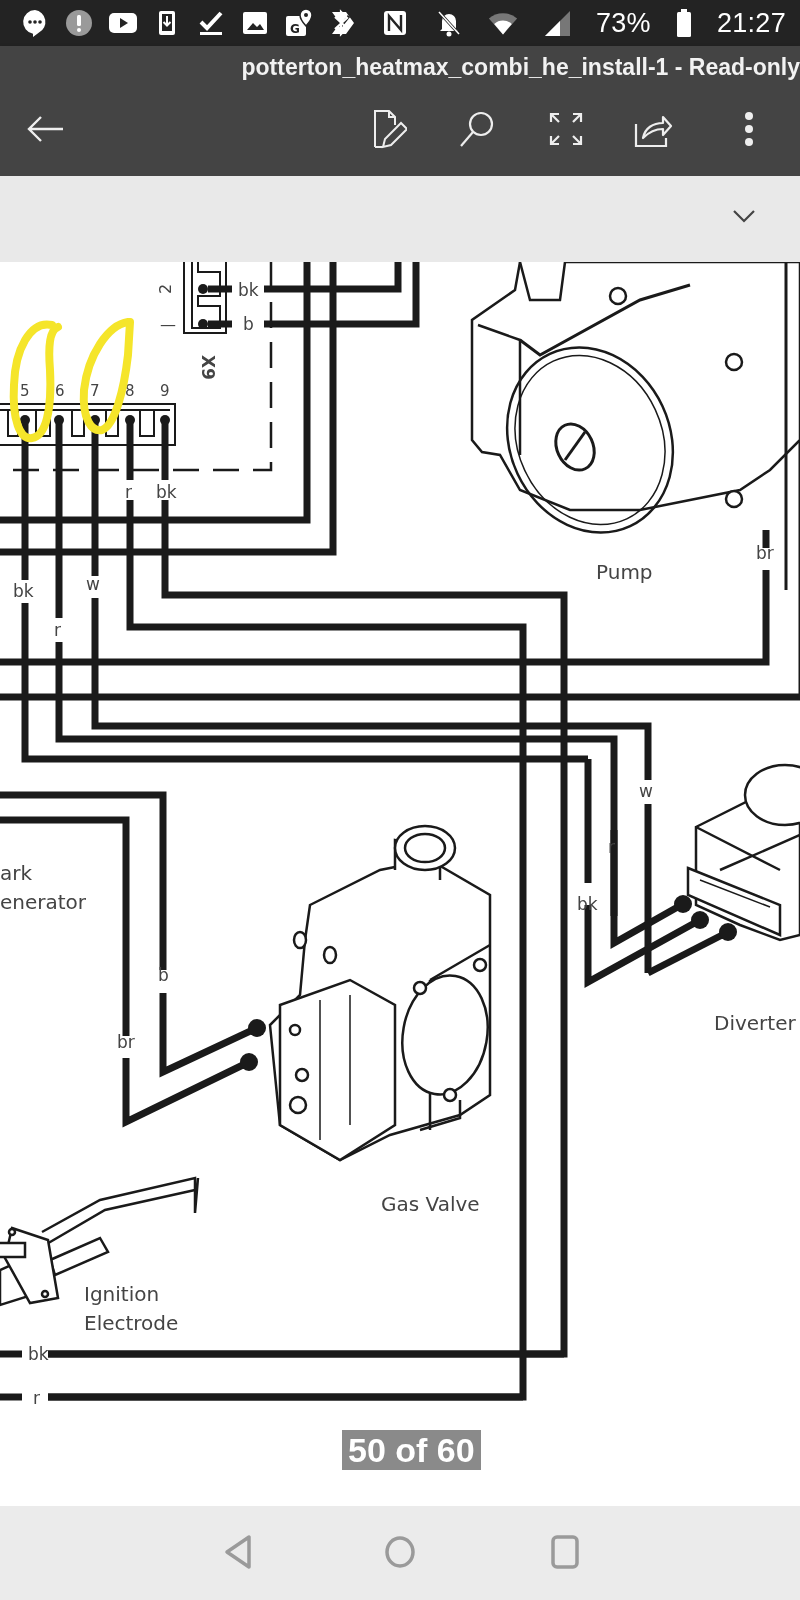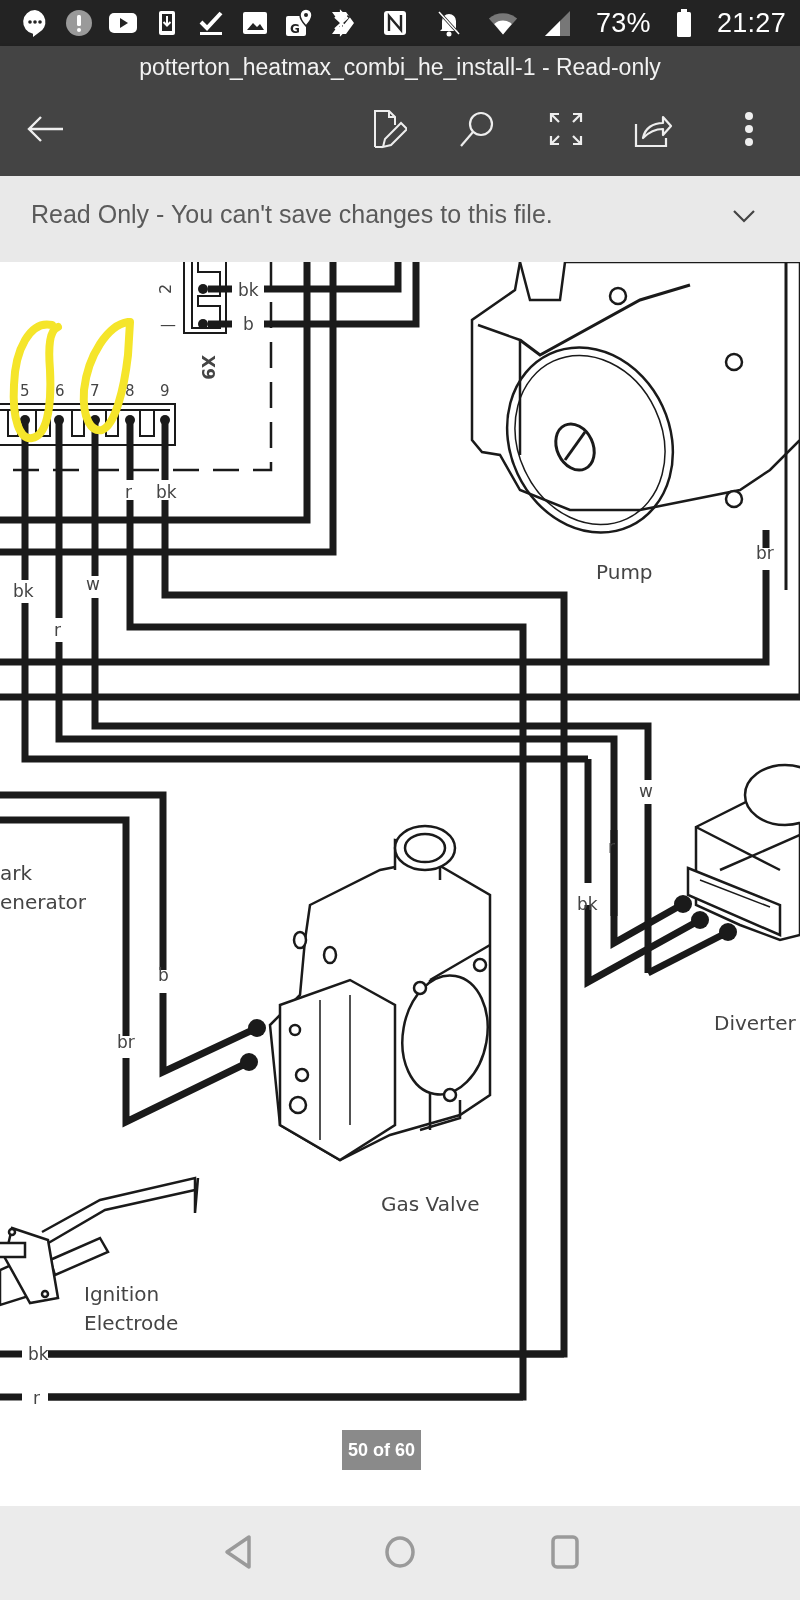--- a/index.html
+++ b/index.html
@@ -3,30 +3,30 @@
 <meta charset="utf-8">
 <style>
   * { box-sizing: border-box; margin: 0; padding: 0; }
   html, body { width: 800px; height: 1600px; overflow: hidden; background: #ffffff; font-family: "Liberation Sans", "DejaVu Sans", sans-serif; }
   .statusbar { position: absolute; left: 0; top: 0; width: 800px; height: 46px; background: #232323; color: #fff; }
   .statusbar .left { position: absolute; left: 20px; top: 6px; height: 34px; display: flex; align-items: center; gap: 14px; }
   .statusbar .right { position: absolute; right: 14px; top: 6px; height: 34px; display: flex; align-items: center; gap: 24px; }
   .sb-icon { width: 30px; height: 30px; display: flex; align-items: center; justify-content: center; }
   .sb-text { font-size: 27px; color: #fff; letter-spacing: 0.3px; }
   .appbar { position: absolute; left: 0; top: 46px; width: 800px; height: 130px; background: #444444; box-shadow: 0 2px 4px rgba(0,0,0,0.35); }
-  .doc-title { position: absolute; left: 0; top: 8px; width: 800px; text-align: center; color: #f2f2f2; font-size: 23px; }
+  .doc-title { position: absolute; left: 0; top: 8px; width: 800px; text-align: right; color: #f2f2f2; font-size: 23px; font-weight: bold; }
   .toolbar-btn { position: absolute; top: 60px; width: 50px; height: 50px; display: flex; align-items: center; justify-content: center; cursor: pointer; }
   .banner { position: absolute; left: 0; top: 176px; width: 800px; height: 86px; background: #e9e9e9; }
   .banner-text { position: absolute; left: 31px; top: 24px; font-size: 25px; color: #5a5a5a; }
   .banner-chevron { position: absolute; right: 38px; top: 24px; width: 36px; height: 36px; display: flex; align-items: center; justify-content: center; cursor: pointer; }
   .doc-area { position: absolute; left: 0; top: 262px; width: 800px; height: 1246px; background: #ffffff; overflow: hidden; }
   .diagram { position: absolute; left: 0; top: 0; }
   .lbl { font-family: "DejaVu Sans", sans-serif; fill: #444; }
   .comp-lbl { font-family: "DejaVu Sans", sans-serif; fill: #444; font-size: 20px; }
-  .page-indicator { position: absolute; left: 342px; top: 1430px; padding: 2px 6px; height: 40px; background: #8a8a8a; color: #fff; font-weight: bold; font-size: 18px; line-height: 36px; }
+  .page-indicator { position: absolute; left: 342px; top: 1430px; padding: 2px 6px; height: 40px; background: #8a8a8a; color: #fff; font-weight: bold; font-size: 34px; line-height: 36px; }
   .navbar { position: absolute; left: 0; top: 1506px; width: 800px; height: 94px; background: #ebebeb; }
   .nav-btn { position: absolute; top: 28px; width: 40px; height: 40px; display: flex; align-items: center; justify-content: center; cursor: pointer; }
 </style>
 </head>
 <body>
 
 <div class="statusbar">
   <div class="left">
     <span class="sb-icon">
       <svg width="28" height="30" viewBox="0 0 28 30">
@@ -178,21 +178,20 @@
       <svg width="12" height="36" viewBox="0 0 12 36">
           <circle cx="6" cy="5" r="4" fill="#eee"></circle>
           <circle cx="6" cy="18" r="4" fill="#eee"></circle>
           <circle cx="6" cy="31" r="4" fill="#eee"></circle>
         </svg>
     </span>
   </div>
 </div>
 
 <div class="banner">
-  <div class="banner-text">Read Only - You can't save changes to this file.</div>
   <div class="banner-chevron">
     <span>
       <svg width="24" height="14" viewBox="0 0 24 14">
           <path d="M2 2l10 10L22 2" stroke="#444" stroke-width="2.2" fill="none"></path>
         </svg>
     </span>
   </div>
 </div>
 
 <div class="doc-area">

